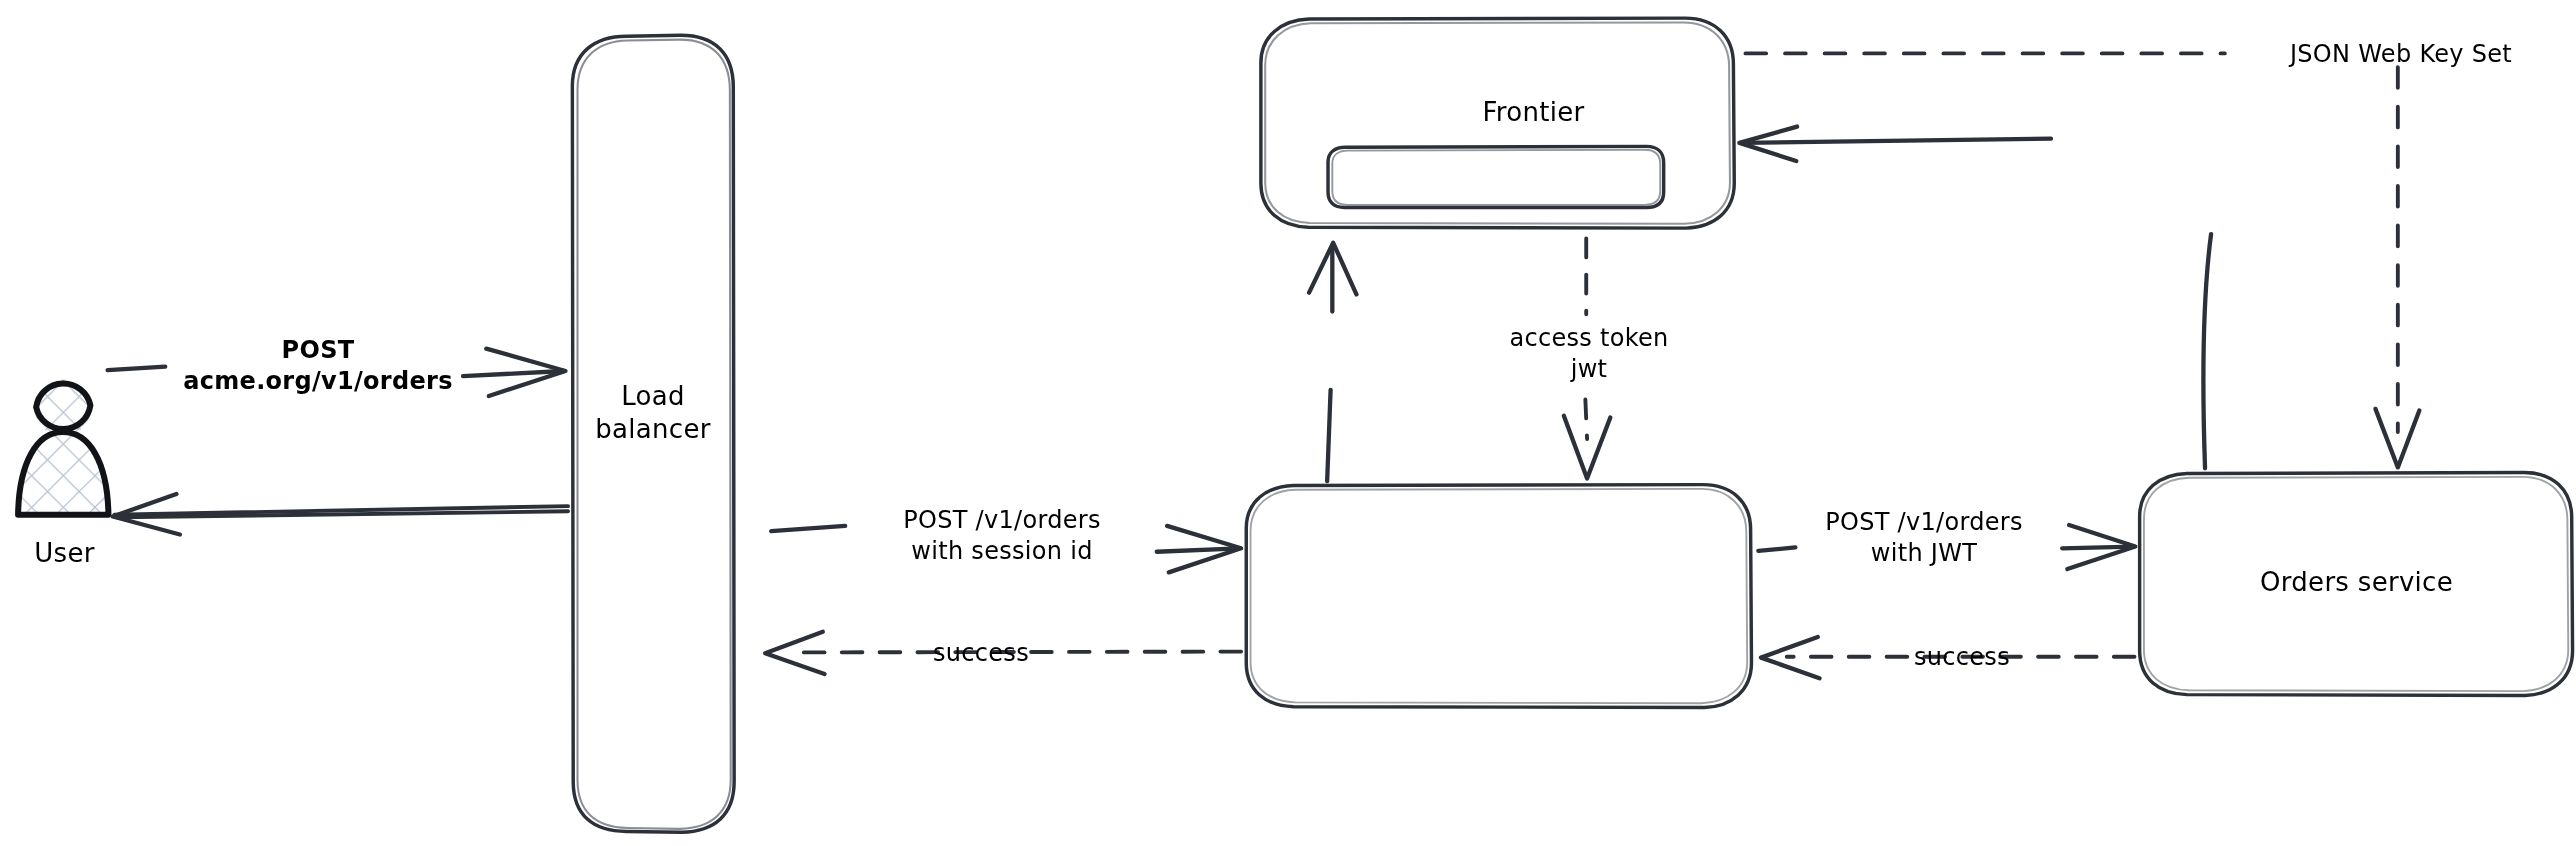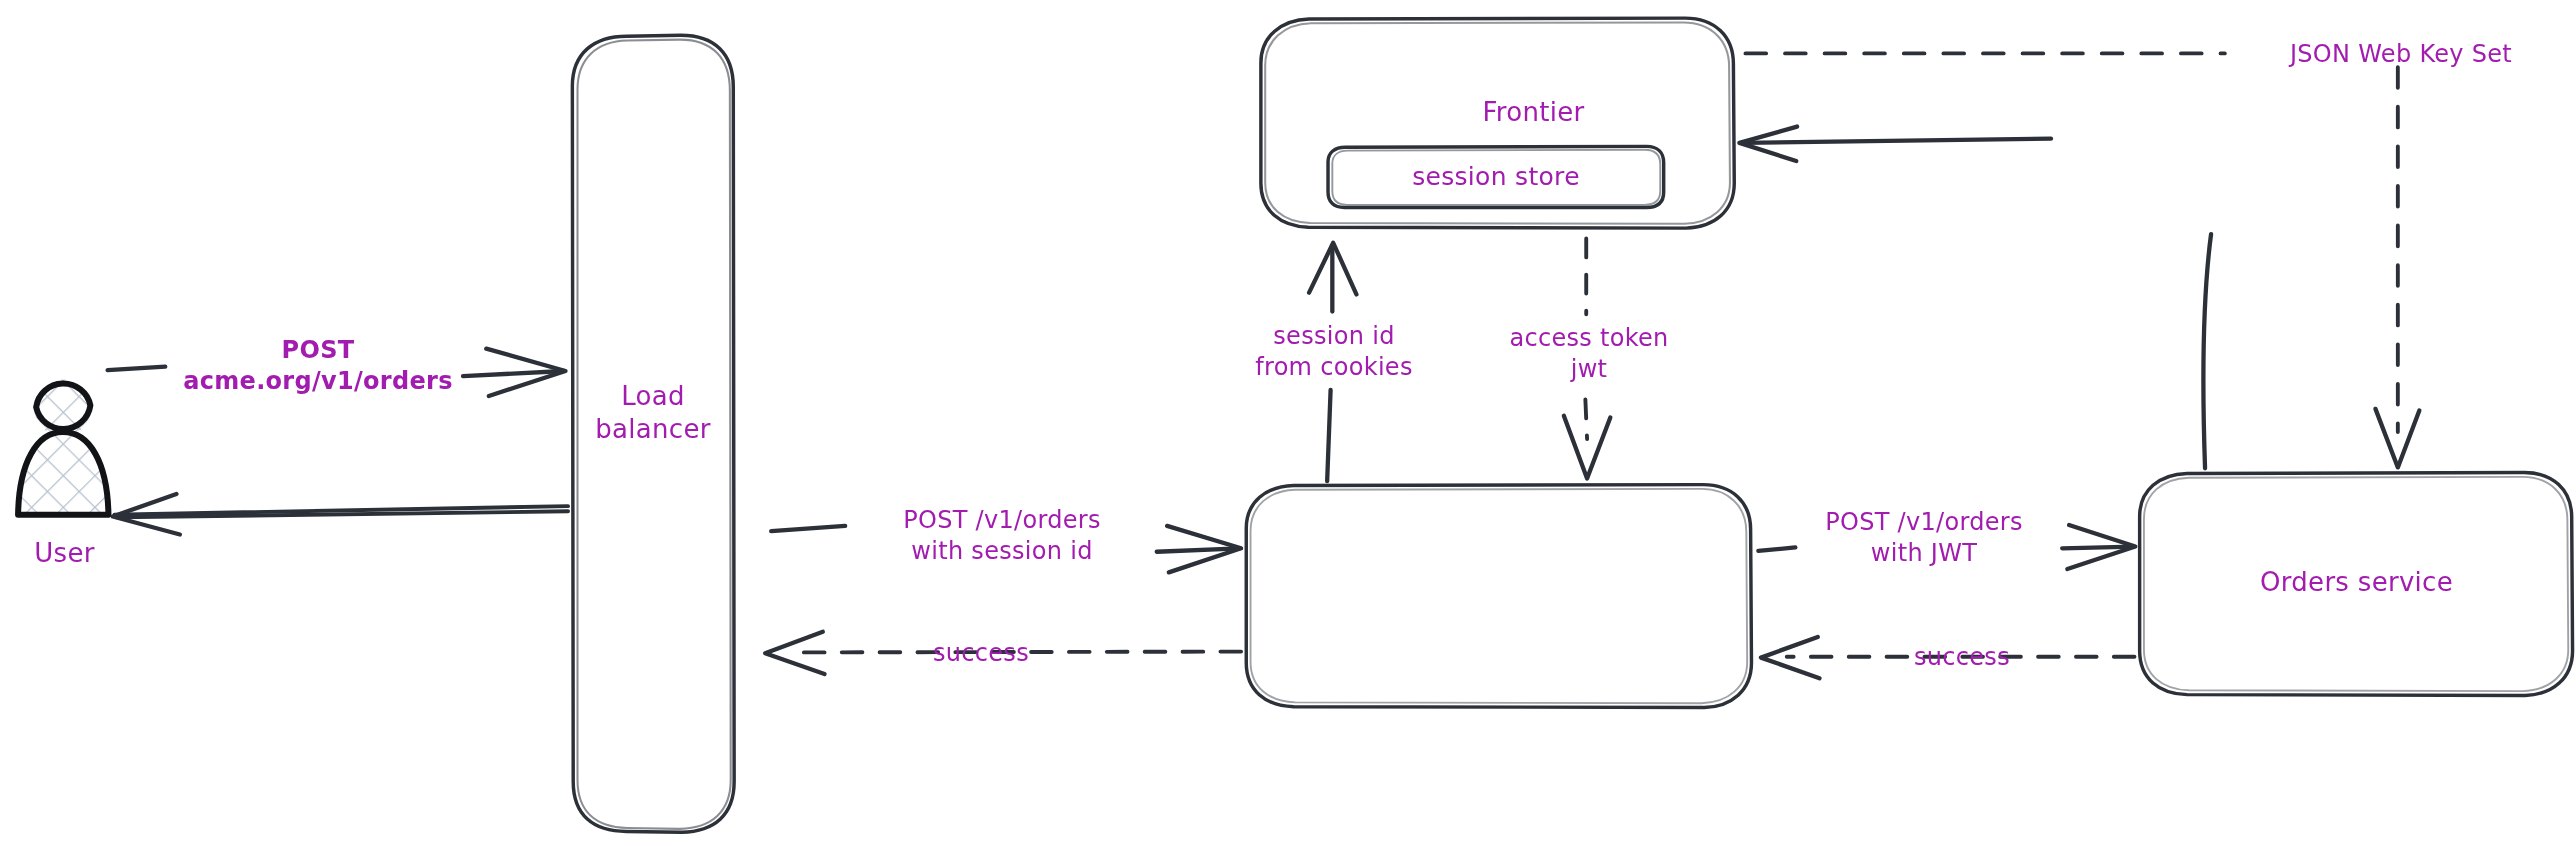--- a/index.html
+++ b/index.html
@@ -18,21 +18,21 @@
   svg.layer {
     position: absolute;
     top: 0; left: 0;
     width: 2576px;
     height: 847px;
     overflow: visible;
   }
   .node-label,
   .edge-label {
     position: absolute;
-    color: #a21caf;
+    color: #000000;
     font-family: "DejaVu Sans", sans-serif;
     text-align: center;
     line-height: 1.28;
     white-space: pre-line;
     pointer-events: none;
     letter-spacing: 0.3px;
   }
   .node-label { font-size: 26px; }
   .edge-label { font-size: 24px; }
   .label-box {
@@ -169,35 +169,32 @@
     </g>
   </svg>
 
   <div class="node-label label-box" style="left:0px; top:527px; width:129px; height:38px; font-size:26px;margin-top:8px;">User</div>
 
   <div class="node-label label-box" style="left:573px; top:370px; width:160px; height:86px;">Load
 balancer</div>
 
   <div class="node-label label-box" style="left:1261px; top:93px; width:473px; height:40px;margin-left:36px;">Frontier</div>
 
-  <div class="node-label label-box" style="left:1328px; top:157px; width:336px; height:40px; font-size:25px;">session store</div>
 
 
   <div class="node-label label-box" style="left:2140px; top:563px; width:433px; height:40px;">Orders service</div>
 
   <div class="edge-label label-box" style="left:146px; top:327px; width:344px; height:77px;font-weight:bold;">POST
 acme.org/v1/orders</div>
 
   <div class="edge-label label-box" style="left:843px; top:497px; width:318px; height:77px;">POST /v1/orders
 with session id</div>
 
   <div class="edge-label label-box" style="left:895px; top:633px; width:172px; height:40px;">success</div>
 
-  <div class="edge-label label-box" style="left:1205px; top:310px; width:258px; height:83px;">session id
-from cookies</div>
 
   <div class="edge-label label-box" style="left:1472px; top:312px; width:234px; height:84px;">access token
 jwt</div>
 
   <div class="edge-label label-box" style="left:1782px; top:499px; width:284px; height:77px;">POST /v1/orders
 with JWT</div>
 
   <div class="edge-label label-box" style="left:1876px; top:637px; width:172px; height:40px;">success</div>
 
 

